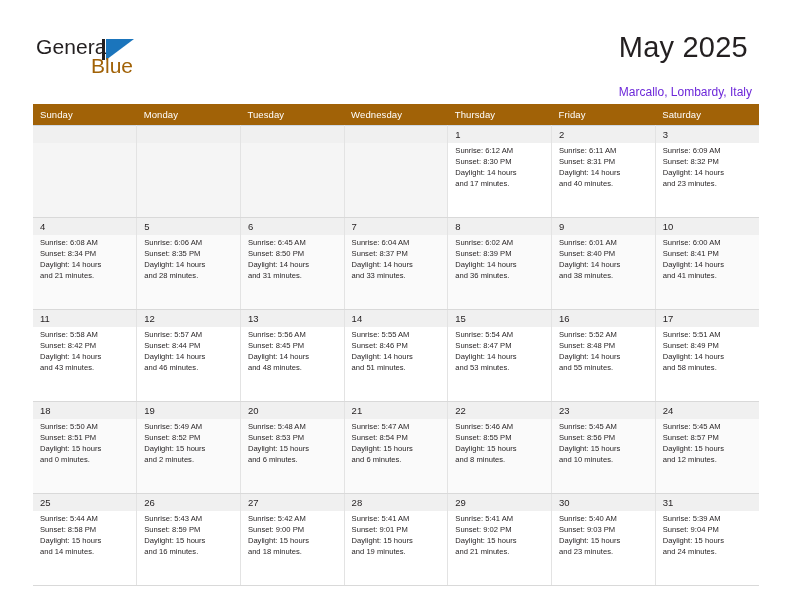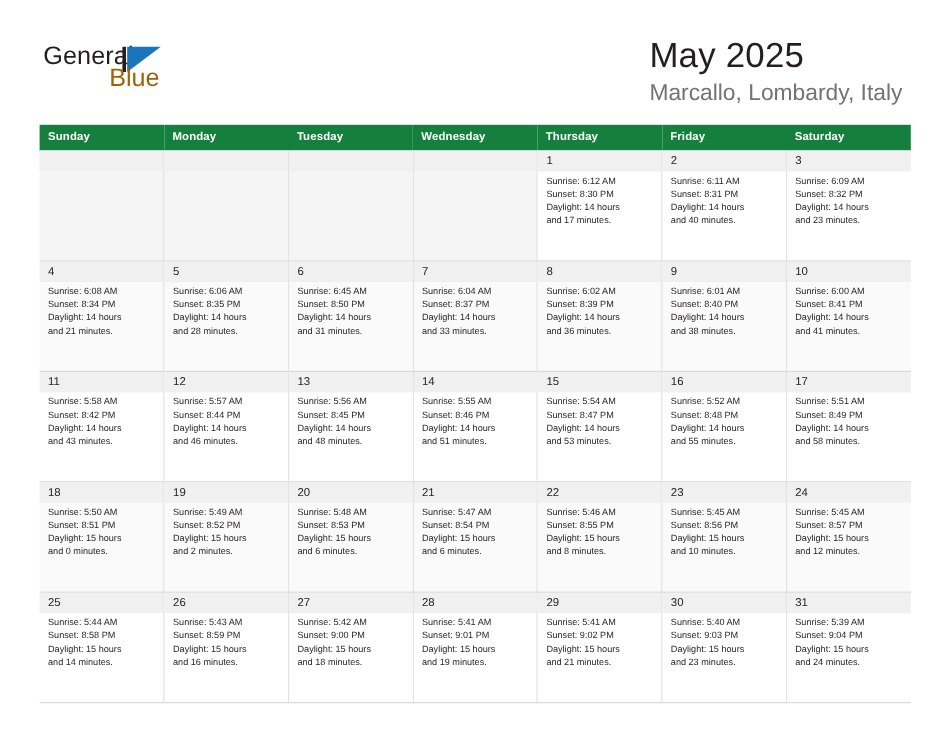--- a/index.html
+++ b/index.html
@@ -39,36 +39,36 @@
   }
 
   .title-block{
     position:absolute;right:36px;top:30px;text-align:left;
   }
   .cal-title{
     font-size:29px;font-weight:400;color:#231f20;line-height:34px;
     letter-spacing:.2px;
   }
   .cal-subtitle{
-    margin-top:5px;
-    font-size:19px;font-weight:400;color:#737373;line-height:17px;
+    margin-top:20px;
+    font-size:12px;font-weight:400;color:#6d28d9;line-height:17px;
   }
 
   
   .calendar{
     position:absolute;left:33px;top:104px;width:726px;
     border-collapse:collapse;table-layout:fixed;
   }
   .calendar col{width:103.71px;}
 
   .dow-row th{
-    background:#15803d;
+    background:#a16207;
     color:#ffffff;
     font-size:9.5px;
-    font-weight:700;
+    font-weight:400;
     text-align:left;
     padding:5px 0 5px 7px;
     height:10px;
     border:none;
     letter-spacing:.1px;
   }
 
   .week-row td{
     vertical-align:top;
     padding:0;

